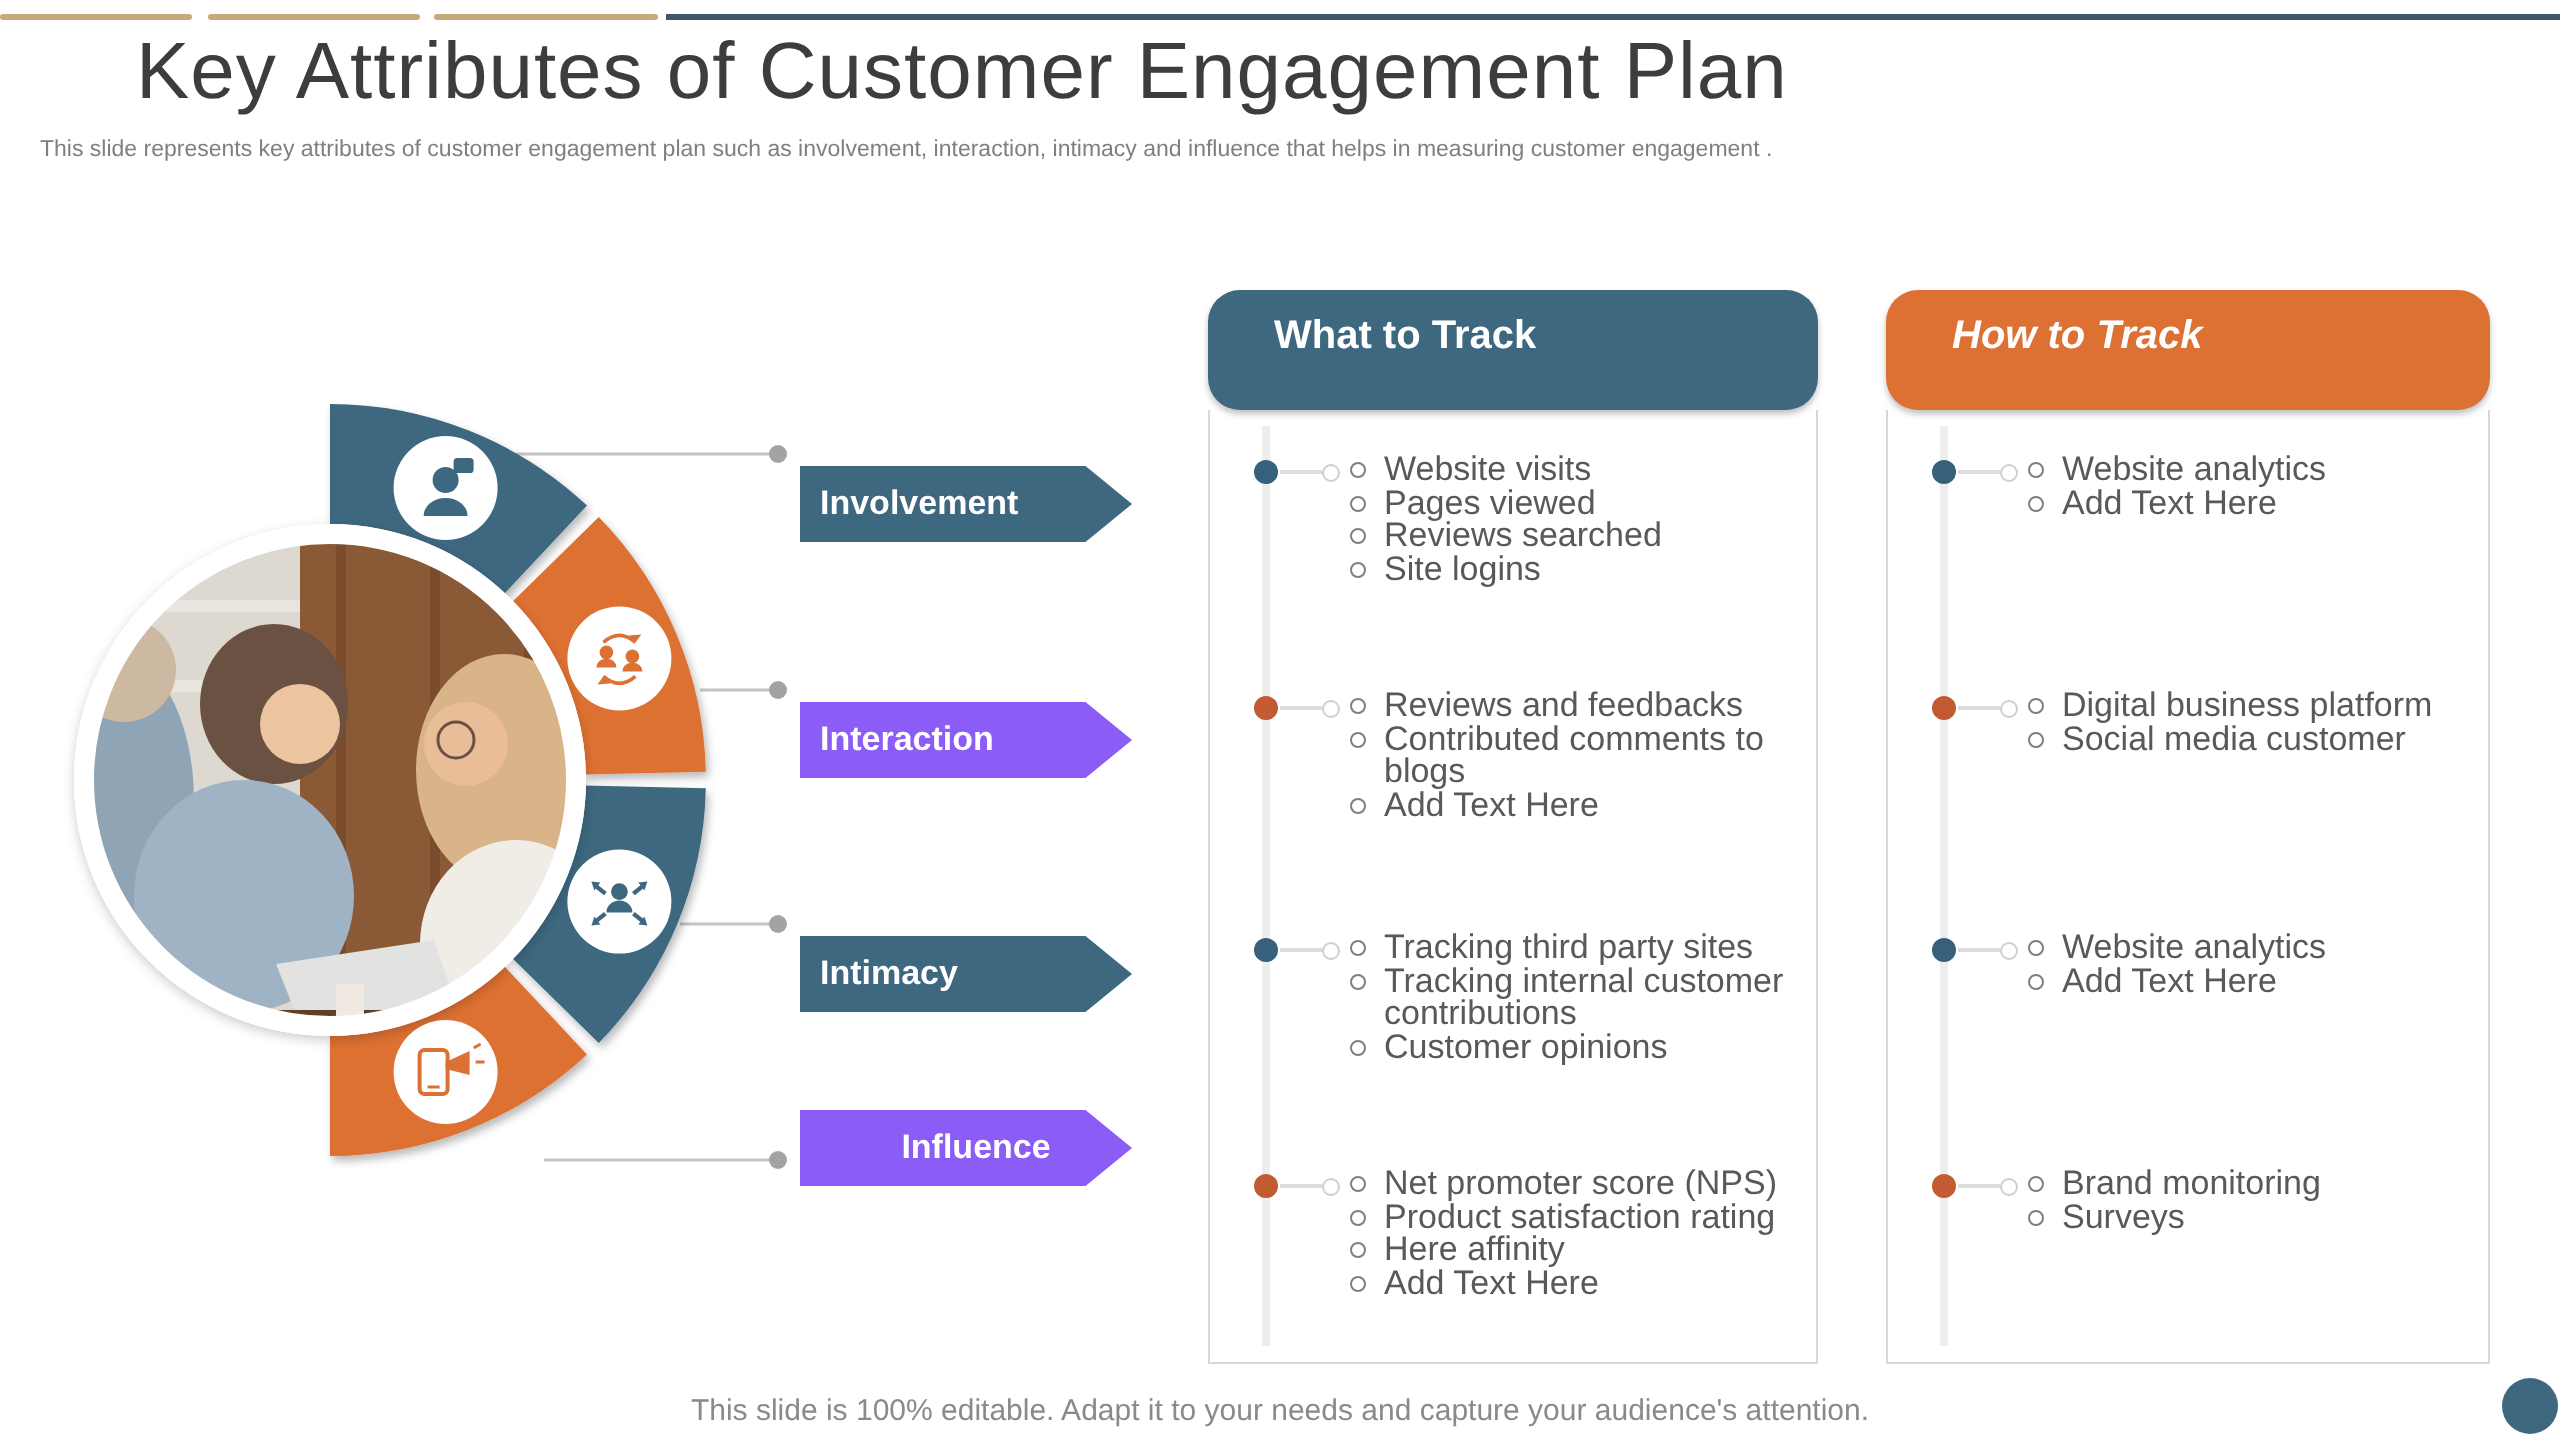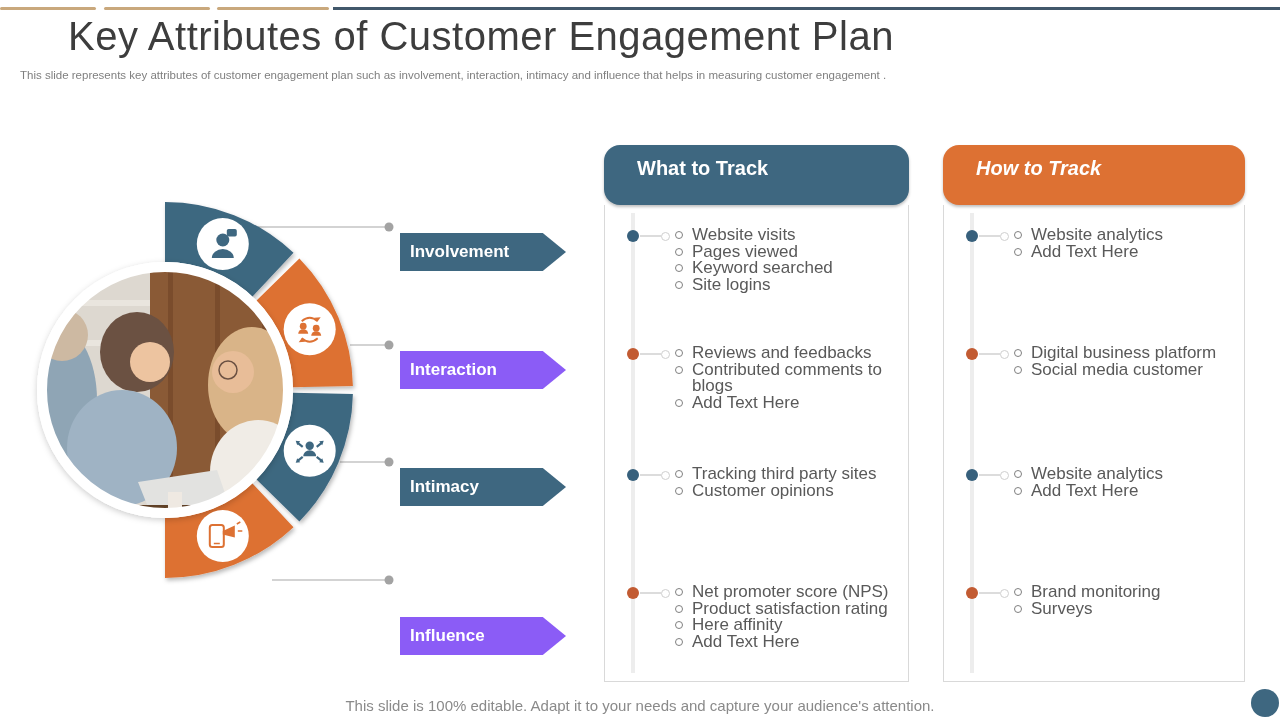--- a/index.html
+++ b/index.html
@@ -14,21 +14,21 @@
   .title{position:absolute;left:20px;top:14px;font-size:40px;color:#3d3d3d;
          letter-spacing:0.5px;font-weight:400;margin-left:48px;}
   .subtitle{position:absolute;left:20px;top:69px;font-size:11.5px;color:#7f7f7f;}
 
   
   .pennant{position:absolute;left:400px;width:166px;height:38px;box-sizing:border-box;
            padding-left:10px;color:#fff;font-weight:bold;font-size:17px;line-height:38px;
            clip-path:polygon(0 0,86% 0,100% 50%,86% 100%,0 100%);margin-top:25px;}
   .pennant.blue{background:#3E6780;}
   .pennant.orange{background:#8b5cf6;}
-  #pen0{top:208px;} #pen1{top:326px;} #pen2{top:443px;} #pen3{top:592px;}
+  #pen0{top:208px;} #pen1{top:326px;} #pen2{top:443px;} #pen3{top:530px;text-align:center;}
 
   
   .panel{position:absolute;top:145px;background:#fff;}
   #panel-what{left:604px;width:305px;}
   #panel-how{left:943px;width:302px;}
   .panel-header{height:60px;line-height:47px;padding-left:33px;color:#fff;
                 font-weight:bold;font-size:20px;box-shadow:0 2px 3px rgba(0,0,0,0.25);border-radius:16px;}
   .panel-header.blue{background:#3E6780;}
   .panel-header.orange{background:#DD7133;font-style:italic;}
   .panel-body{position:relative;height:476px;border:1px solid #d9d9d9;border-top:none;}
@@ -194,21 +194,21 @@
         <li>
             <span class="b"></span>
             <span>Website visits</span>
           </li>
         <li>
             <span class="b"></span>
             <span>Pages viewed</span>
           </li>
         <li>
             <span class="b"></span>
-            <span>Keyword searched</span>
+            <span>Reviews searched</span>
           </li>
         <li>
             <span class="b"></span>
             <span>Site logins</span>
           </li>
       </ul>
     </div>
 
     <div class="group" style="top:149px">
       <span class="gdot orange"></span>
@@ -231,20 +231,24 @@
     </div>
 
     <div class="group" style="top:270px">
       <span class="gdot blue"></span>
       <span class="gline"></span>
       <span class="ghollow"></span>
       <ul class="items">
         <li>
             <span class="b"></span>
             <span>Tracking third party sites</span>
+          </li>
+        <li>
+            <span class="b"></span>
+            <span>Tracking internal customer contributions</span>
           </li>
         <li>
             <span class="b"></span>
             <span>Customer opinions</span>
           </li>
       </ul>
     </div>
 
     <div class="group" style="top:388px">
       <span class="gdot orange"></span>

